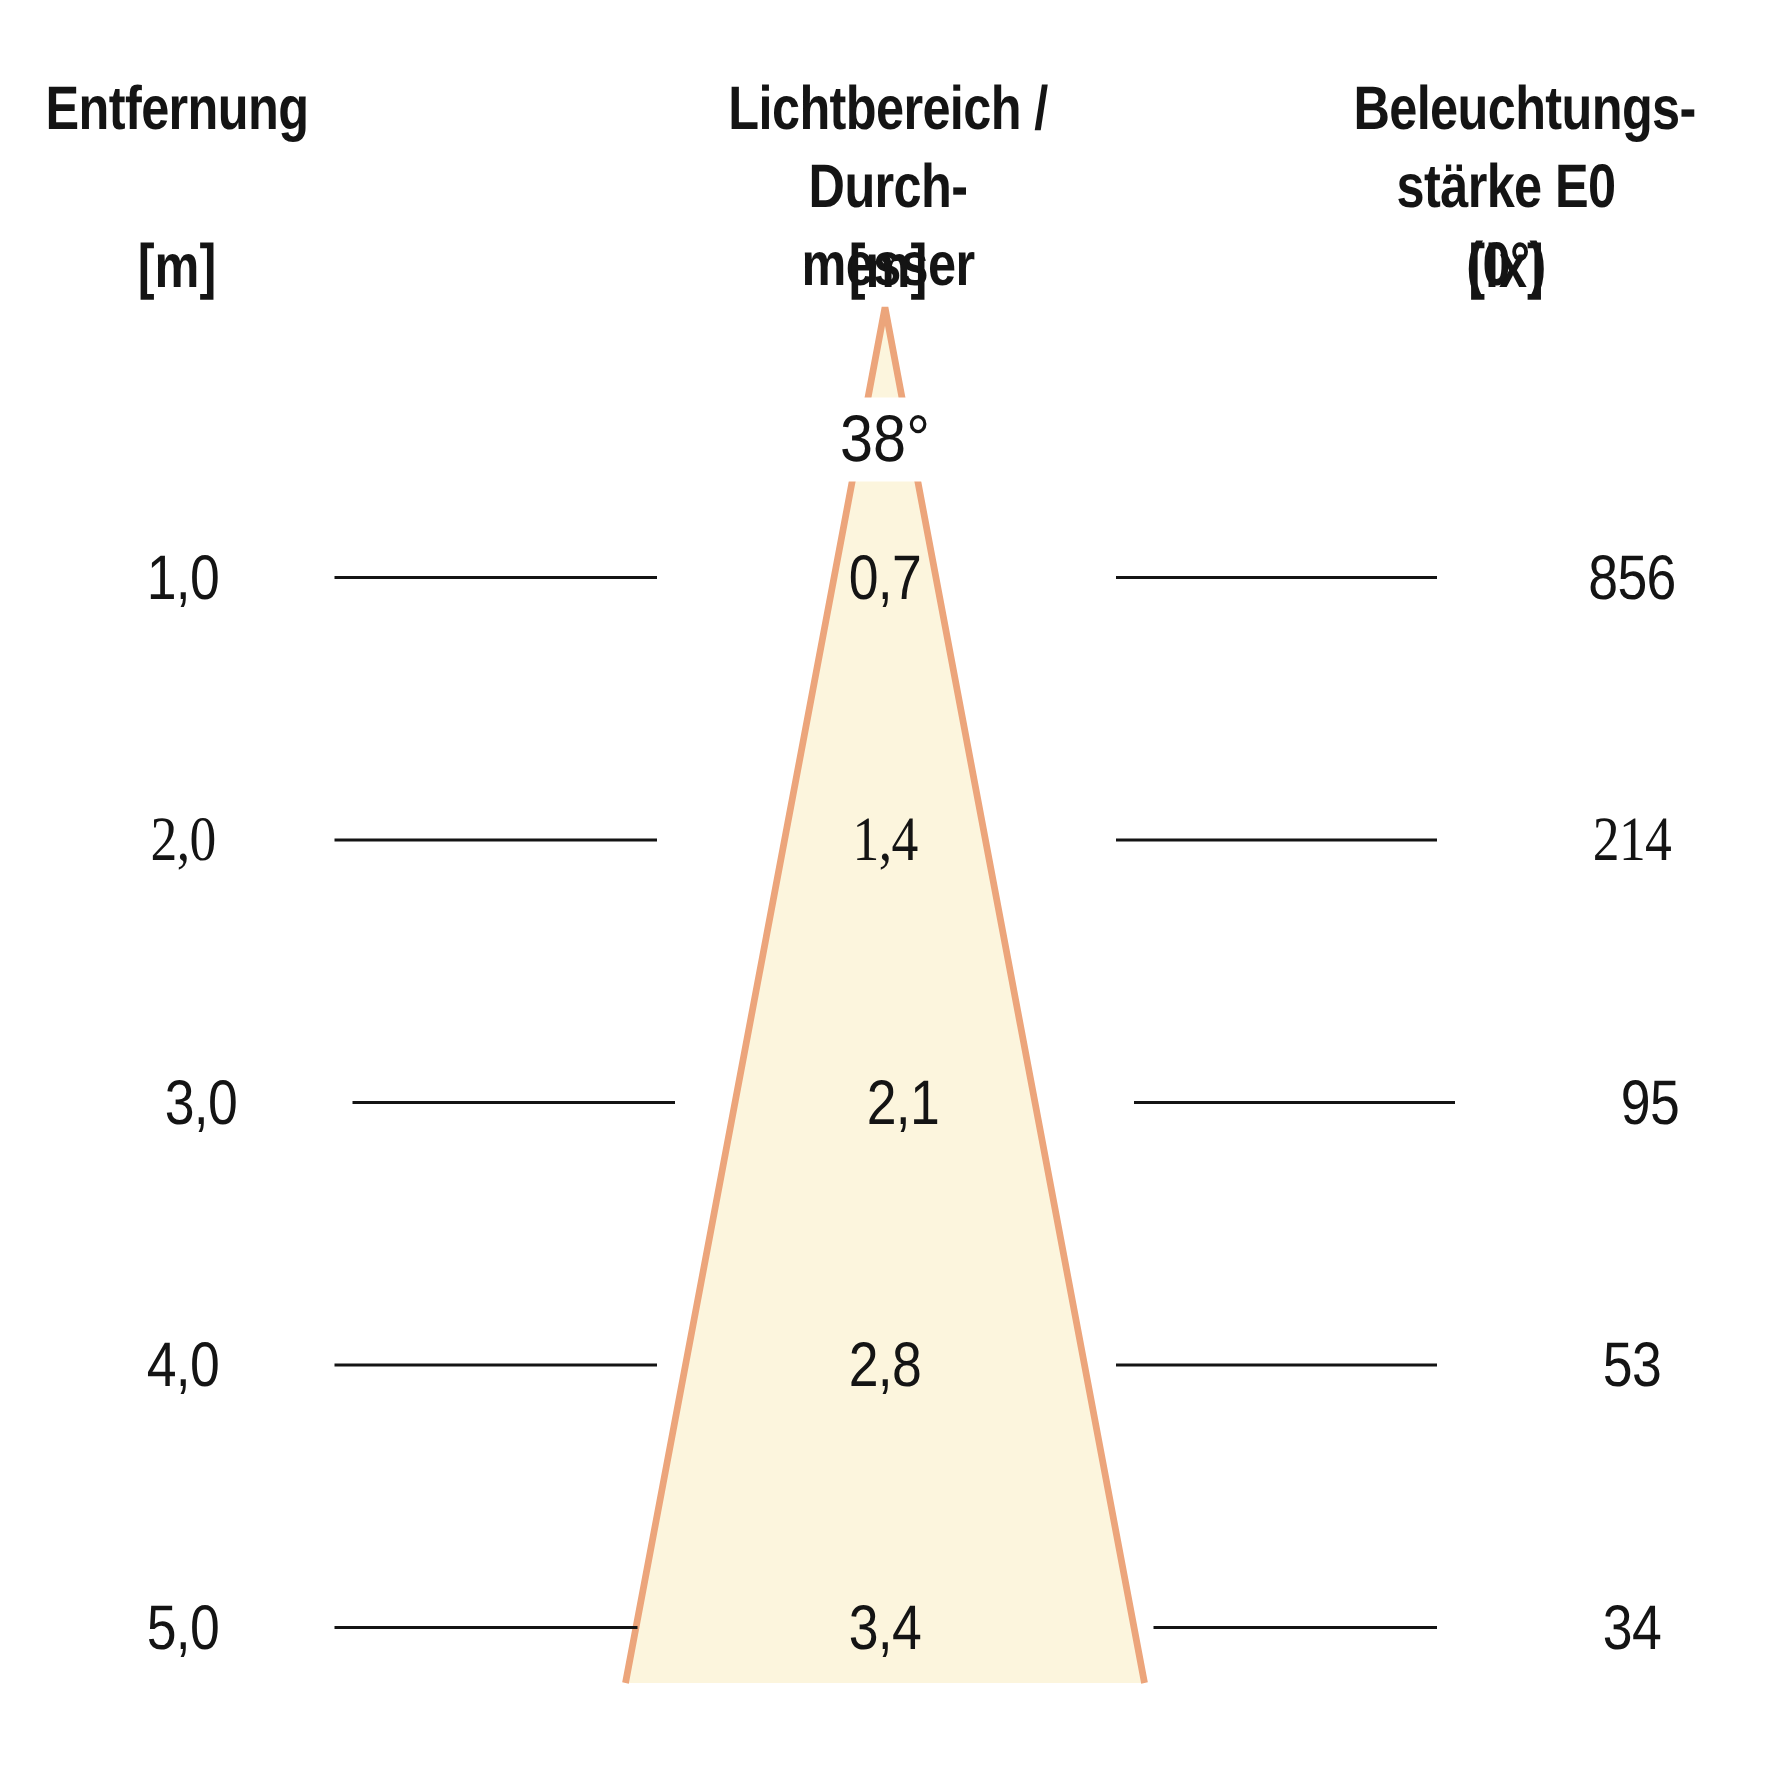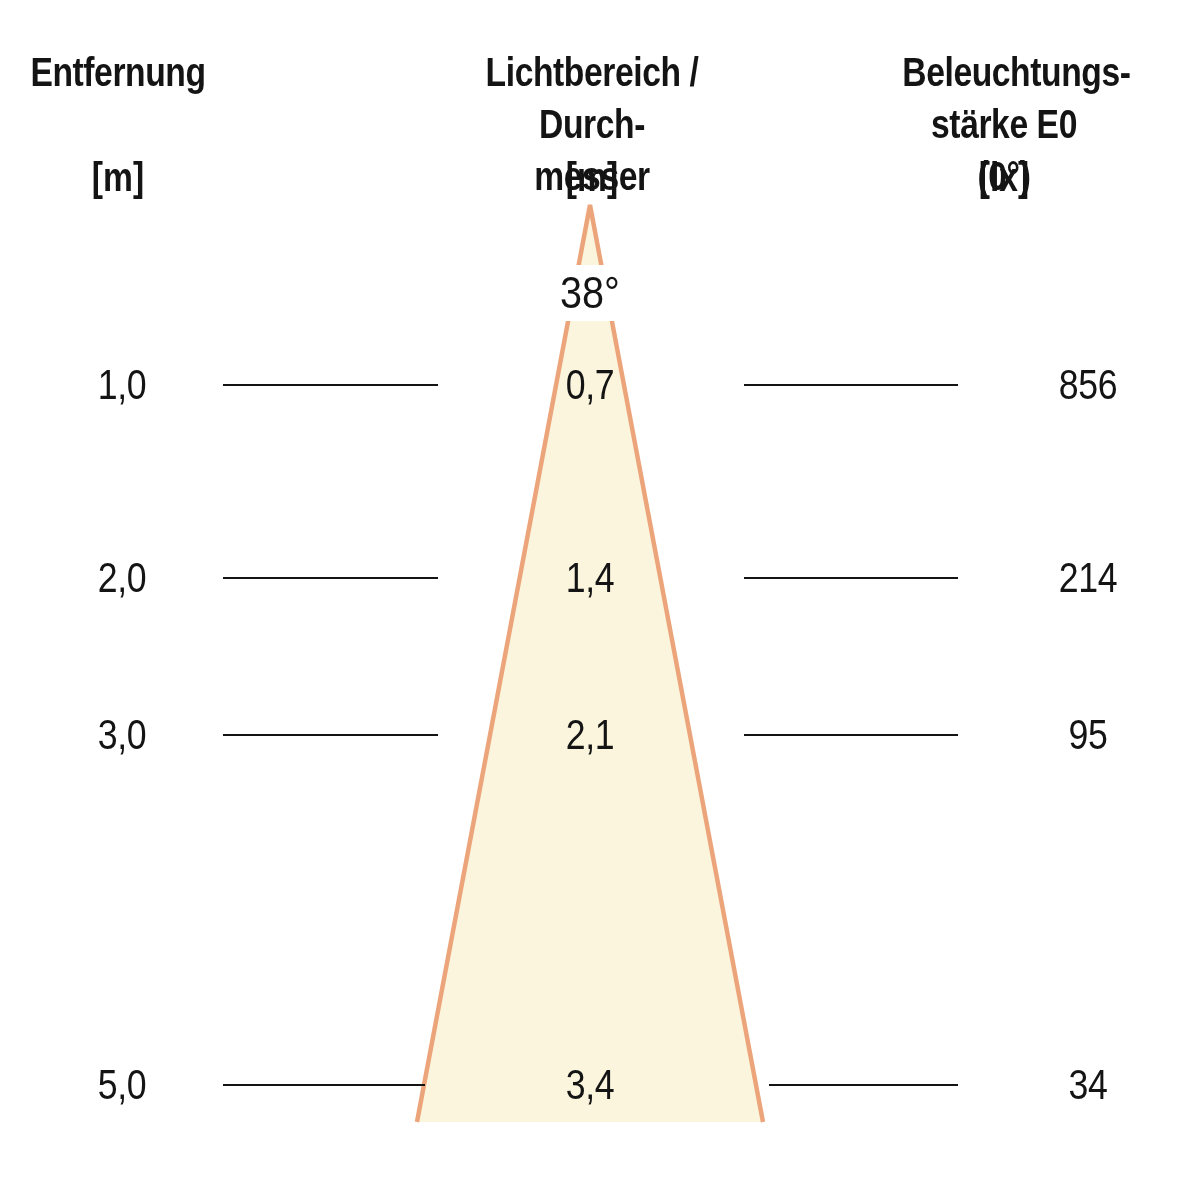--- a/index.html
+++ b/index.html
@@ -46,22 +46,22 @@
   
   .val {
     font-size: 42px;
     letter-spacing: -0.5px;
     transform: scaleX(0.85);
   }
 
   
   .row { position: absolute; left: 0; width: 962px; height: 50px; }
   .r0 { top: 360px; }
-  .r1 { top: 553px; }
-  .r2 { top: 710px; }
+  .r1 { top: 535px; font-family: Liberation Serif, serif; }
+  .r2 { top: 710px; margin-left: 12px; }
   .r3 { top: 885px; }
   .r4 { top: 1060px; }
   .cell { position: absolute; top: 0; line-height: 50px; text-align: center; }
   .dist  { left: 52px;   width: 140px; }
   .diam  { left: 505px;  width: 170px; }
   .illum { left: 1013px; width: 150px; }
 
   .hline { position: absolute; top: 24px; height: 1.5px; background: #141414; }
   .hline.left  { left: 223px; width: 215px; }
   .hline.right { left: 744px; width: 214px; }
@@ -130,20 +130,27 @@
   </div>
 
   <div class="row r2">
     <div class="cell dist val">3,0</div>
     <div class="hline left"></div>
     <div class="cell diam val">2,1</div>
     <div class="hline right"></div>
     <div class="cell illum val">95</div>
   </div>
 
+  <div class="row r3">
+    <div class="cell dist val">4,0</div>
+    <div class="hline left"></div>
+    <div class="cell diam val">2,8</div>
+    <div class="hline right"></div>
+    <div class="cell illum val">53</div>
+  </div>
 
   <div class="row r4">
     <div class="cell dist val">5,0</div>
     <div class="hline left"></div>
     <div class="cell diam val">3,4</div>
     <div class="hline right"></div>
     <div class="cell illum val">34</div>
   </div>
 
 </div>

